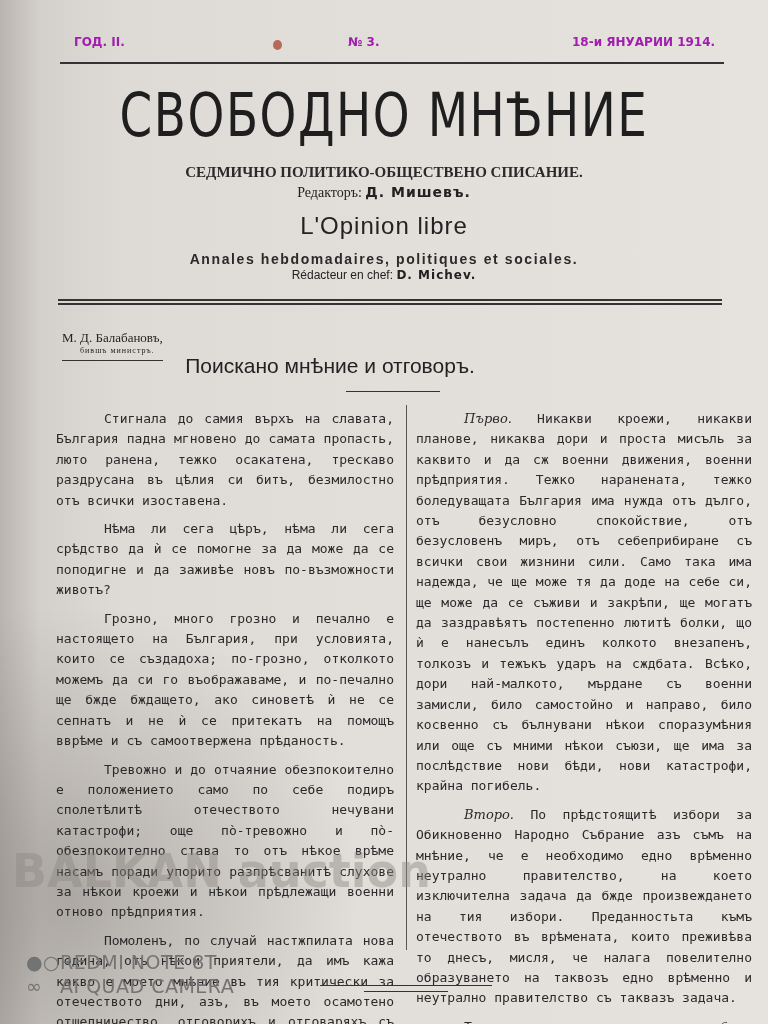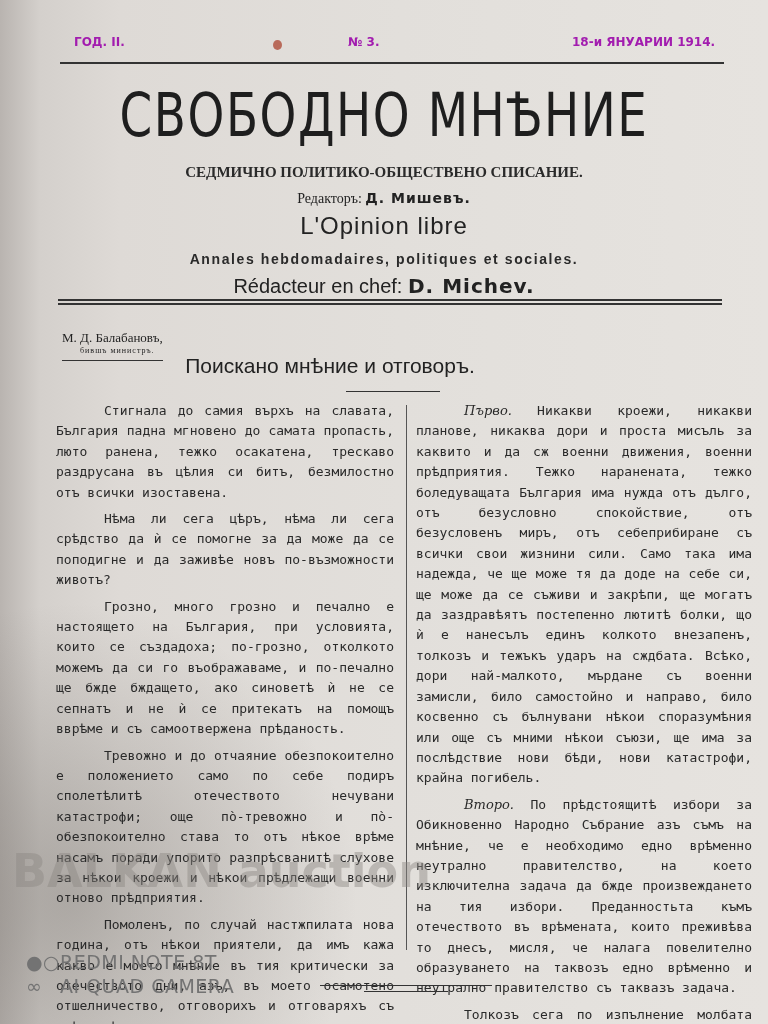--- a/index.html
+++ b/index.html
@@ -9,31 +9,31 @@
     font-family: "DejaVu Serif", serif; color:#222;
   }
   .shade { position:absolute; left:0; top:600px; width:360px; height:424px;
     background: radial-gradient(ellipse at 20% 70%, rgba(90,85,80,0.35), rgba(90,85,80,0) 70%);
     pointer-events:none; }
   .topline { position:absolute; top:35px; font-family:"DejaVu Sans", sans-serif; font-size:12px; font-weight:bold; color:#a21caf; }
   .rule { position:absolute; background:#333; }
   .masthead { position:absolute; left:0; width:768px; text-align:center; }
   .title { top:80px; font-family:"DejaVu Sans", sans-serif; font-size:60px; letter-spacing:2px; font-weight:normal; transform:scaleX(0.78); color:#1e1e1e; }
   .subtitle { top:164px; font-size:15px; font-weight:bold; font-family:"Liberation Serif", serif; color:#2a2a2a;text-align:center; }
-  .editor { top:190px; font-size:14px; font-family:"Liberation Serif", serif; }
+  .editor { top:184px; font-size:14px; font-family:"Liberation Serif", serif; }
   .editor b { font-family:"DejaVu Sans", sans-serif; font-size:14px; letter-spacing:1px; }
   .fr-title { top:212px; font-family:"Liberation Sans", sans-serif; font-size:24px; letter-spacing:1px; color:#222; }
   .fr-sub { top:251px; font-family:"Liberation Sans", sans-serif; font-size:14px; letter-spacing:1.6px; color:#2a2a2a;font-weight:bold; }
-  .fr-editor { top:274px; font-family:"Liberation Sans", sans-serif; font-size:20px; }
+  .fr-editor { top:268px; font-family:"Liberation Sans", sans-serif; font-size:12px; }
   .fr-editor b { font-family:"DejaVu Sans", sans-serif; letter-spacing:1px; }
   .author { position:absolute; left:62px; top:330px; font-size:13px; font-family:"Liberation Serif", serif; border-bottom:1.5px solid #333; padding-bottom:14px; }
   .author-role { position:absolute; left:80px; top:346px; font-size:8px; letter-spacing:1px; font-family:"Liberation Serif", serif; }
   .article-title { position:absolute; left:0; width:660px; text-align:center; top:354px; font-family:"Liberation Sans", sans-serif; font-size:21px; color:#222; }
   .col { position:absolute; top:401px; font-family:"DejaVu Sans Mono", monospace; font-size:13px; line-height:20.4px; color:#2a2a2a; text-align:justify; }
-  .col p { margin:0 0 6px 0; text-indent:48px; text-align-last:left; }
+  .col p { margin:8px 0 6px 0; text-indent:48px; text-align-last:left; }
   .col-left { left:56px; width:338px; }
   .col-right { left:416px; width:336px; }
   .col .it { font-style:italic; font-family:"DejaVu Serif", serif; }
   .vrule { position:absolute; left:406px; top:405px; width:1px; height:545px; background:#555; }
   .watermark { position:absolute; left:12px; top:848px; font-family:"DejaVu Sans", sans-serif; font-weight:bold; color:rgba(140,135,130,0.45); pointer-events:none; }
   .cam { position:absolute; left:26px; font-family:"DejaVu Sans", sans-serif; font-size:19px; color:#737373; letter-spacing:0.5px; }
   .cam .dots { display:inline-block; width:34px; }
 </style>
 </head>
 <body>

